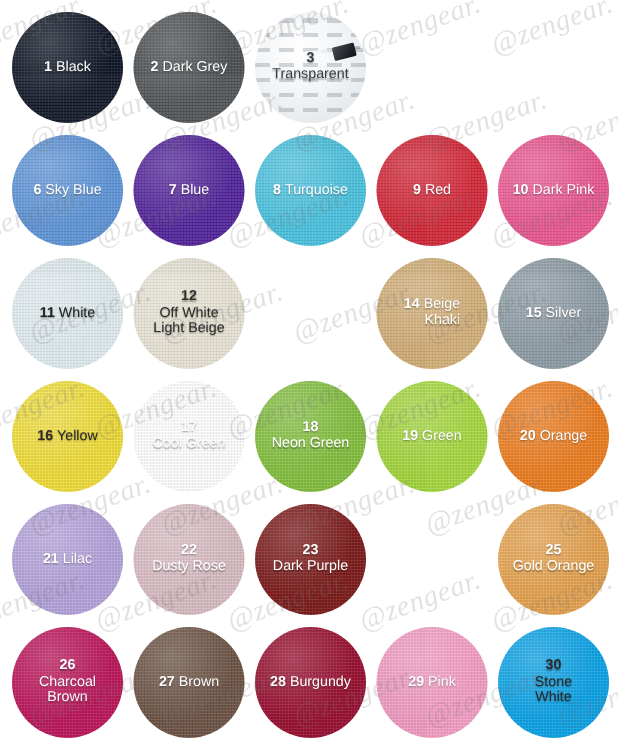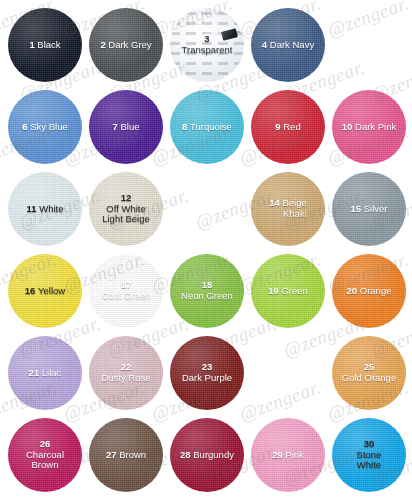--- a/index.html
+++ b/index.html
@@ -198,25 +198,20 @@
       </div>
       <div class="swatch transparent-swatch" style="left: 170px; top: 8px;">
         <div class="printed"></div>
         <div class="filmedge"></div>
         <div class="corner"></div>
         <div class="caption" style="color: rgb(58, 63, 69);">
           <span class="ln num">3</span>
           <span class="ln">Transparent</span>
         </div>
       </div>
-      <div class="swatch" style="left: 251px; top: 8px; background: rgb(60, 90, 134);">
-        <div class="weave"></div>
-        <div class="sheen"></div>
-        <div class="caption inline" style="color: rgb(255, 255, 255);"><span class="ln"><span class="num">4 </span><span class="nm">Dark Navy</span></span></div>
-      </div>
       <div class="swatch" style="left: 8px; top: 90px; background: rgb(92, 147, 214); justify-content: center;">
         <div class="weave"></div>
         <div class="sheen"></div>
         <div class="caption inline" style="color: rgb(255, 255, 255);"><span class="ln"><span class="num">6 </span><span class="nm">Sky Blue</span></span></div>
       </div>
       <div class="swatch" style="left: 89px; top: 90px; background: #4c1d95;">
         <div class="weave"></div>
         <div class="sheen"></div>
         <div class="caption inline" style="color: rgb(255, 255, 255);"><span class="ln"><span class="num">7 </span><span class="nm">Blue</span></span></div>
       </div>

